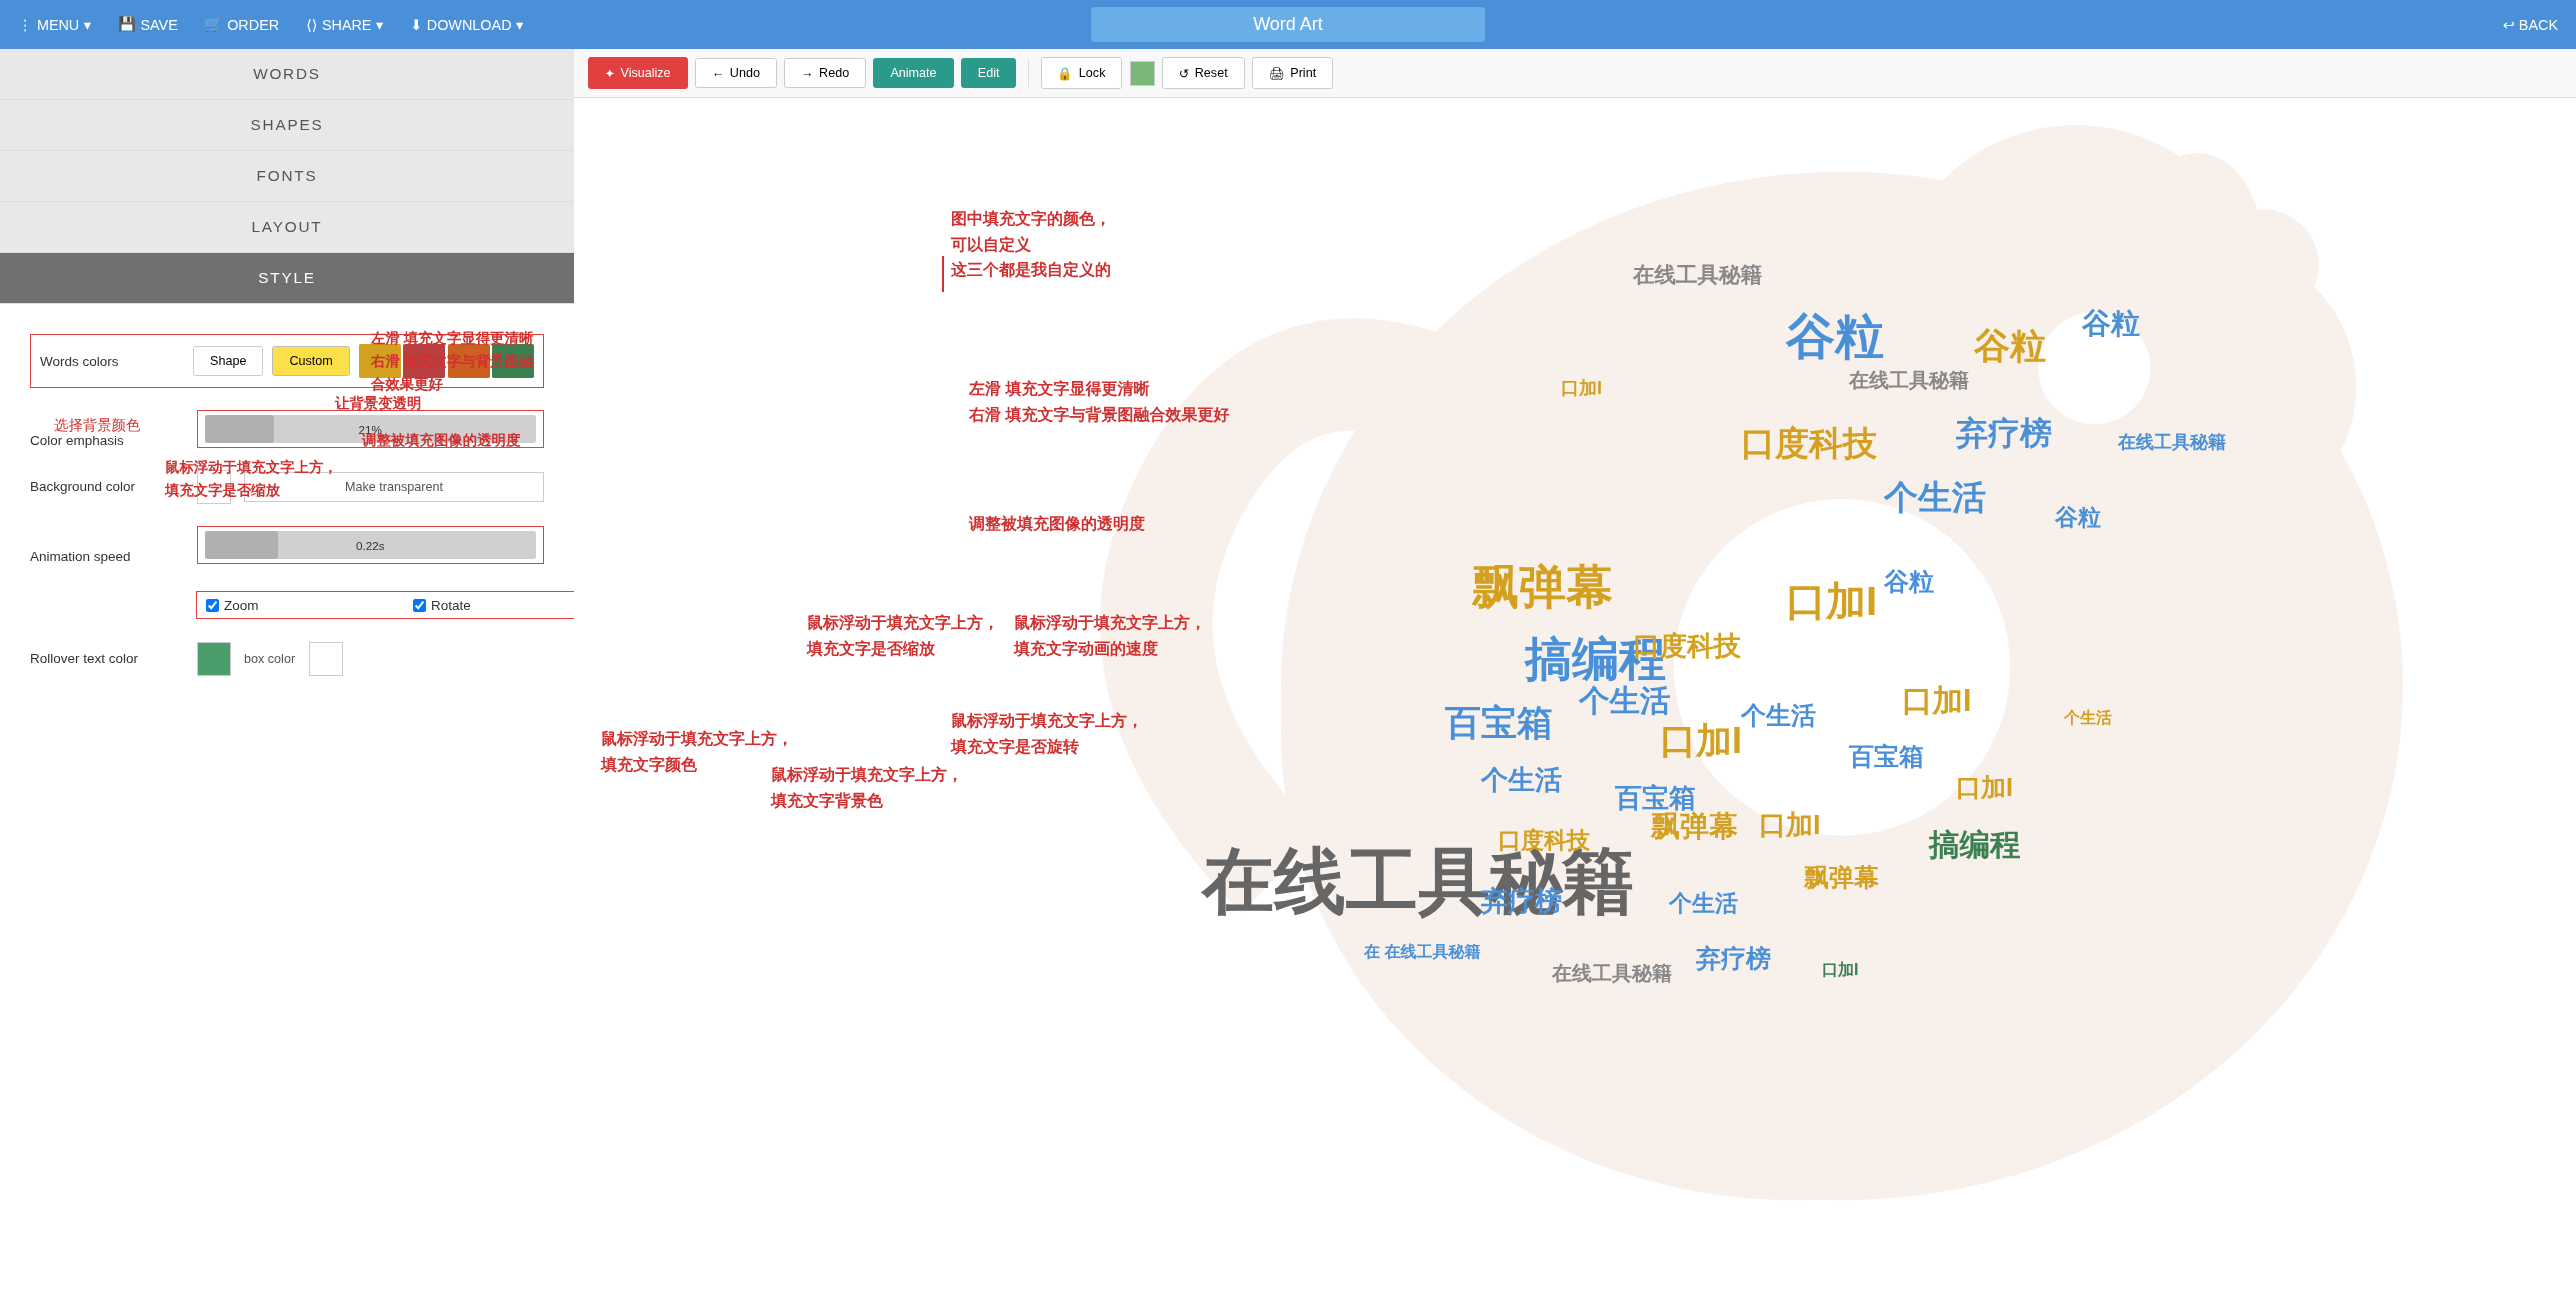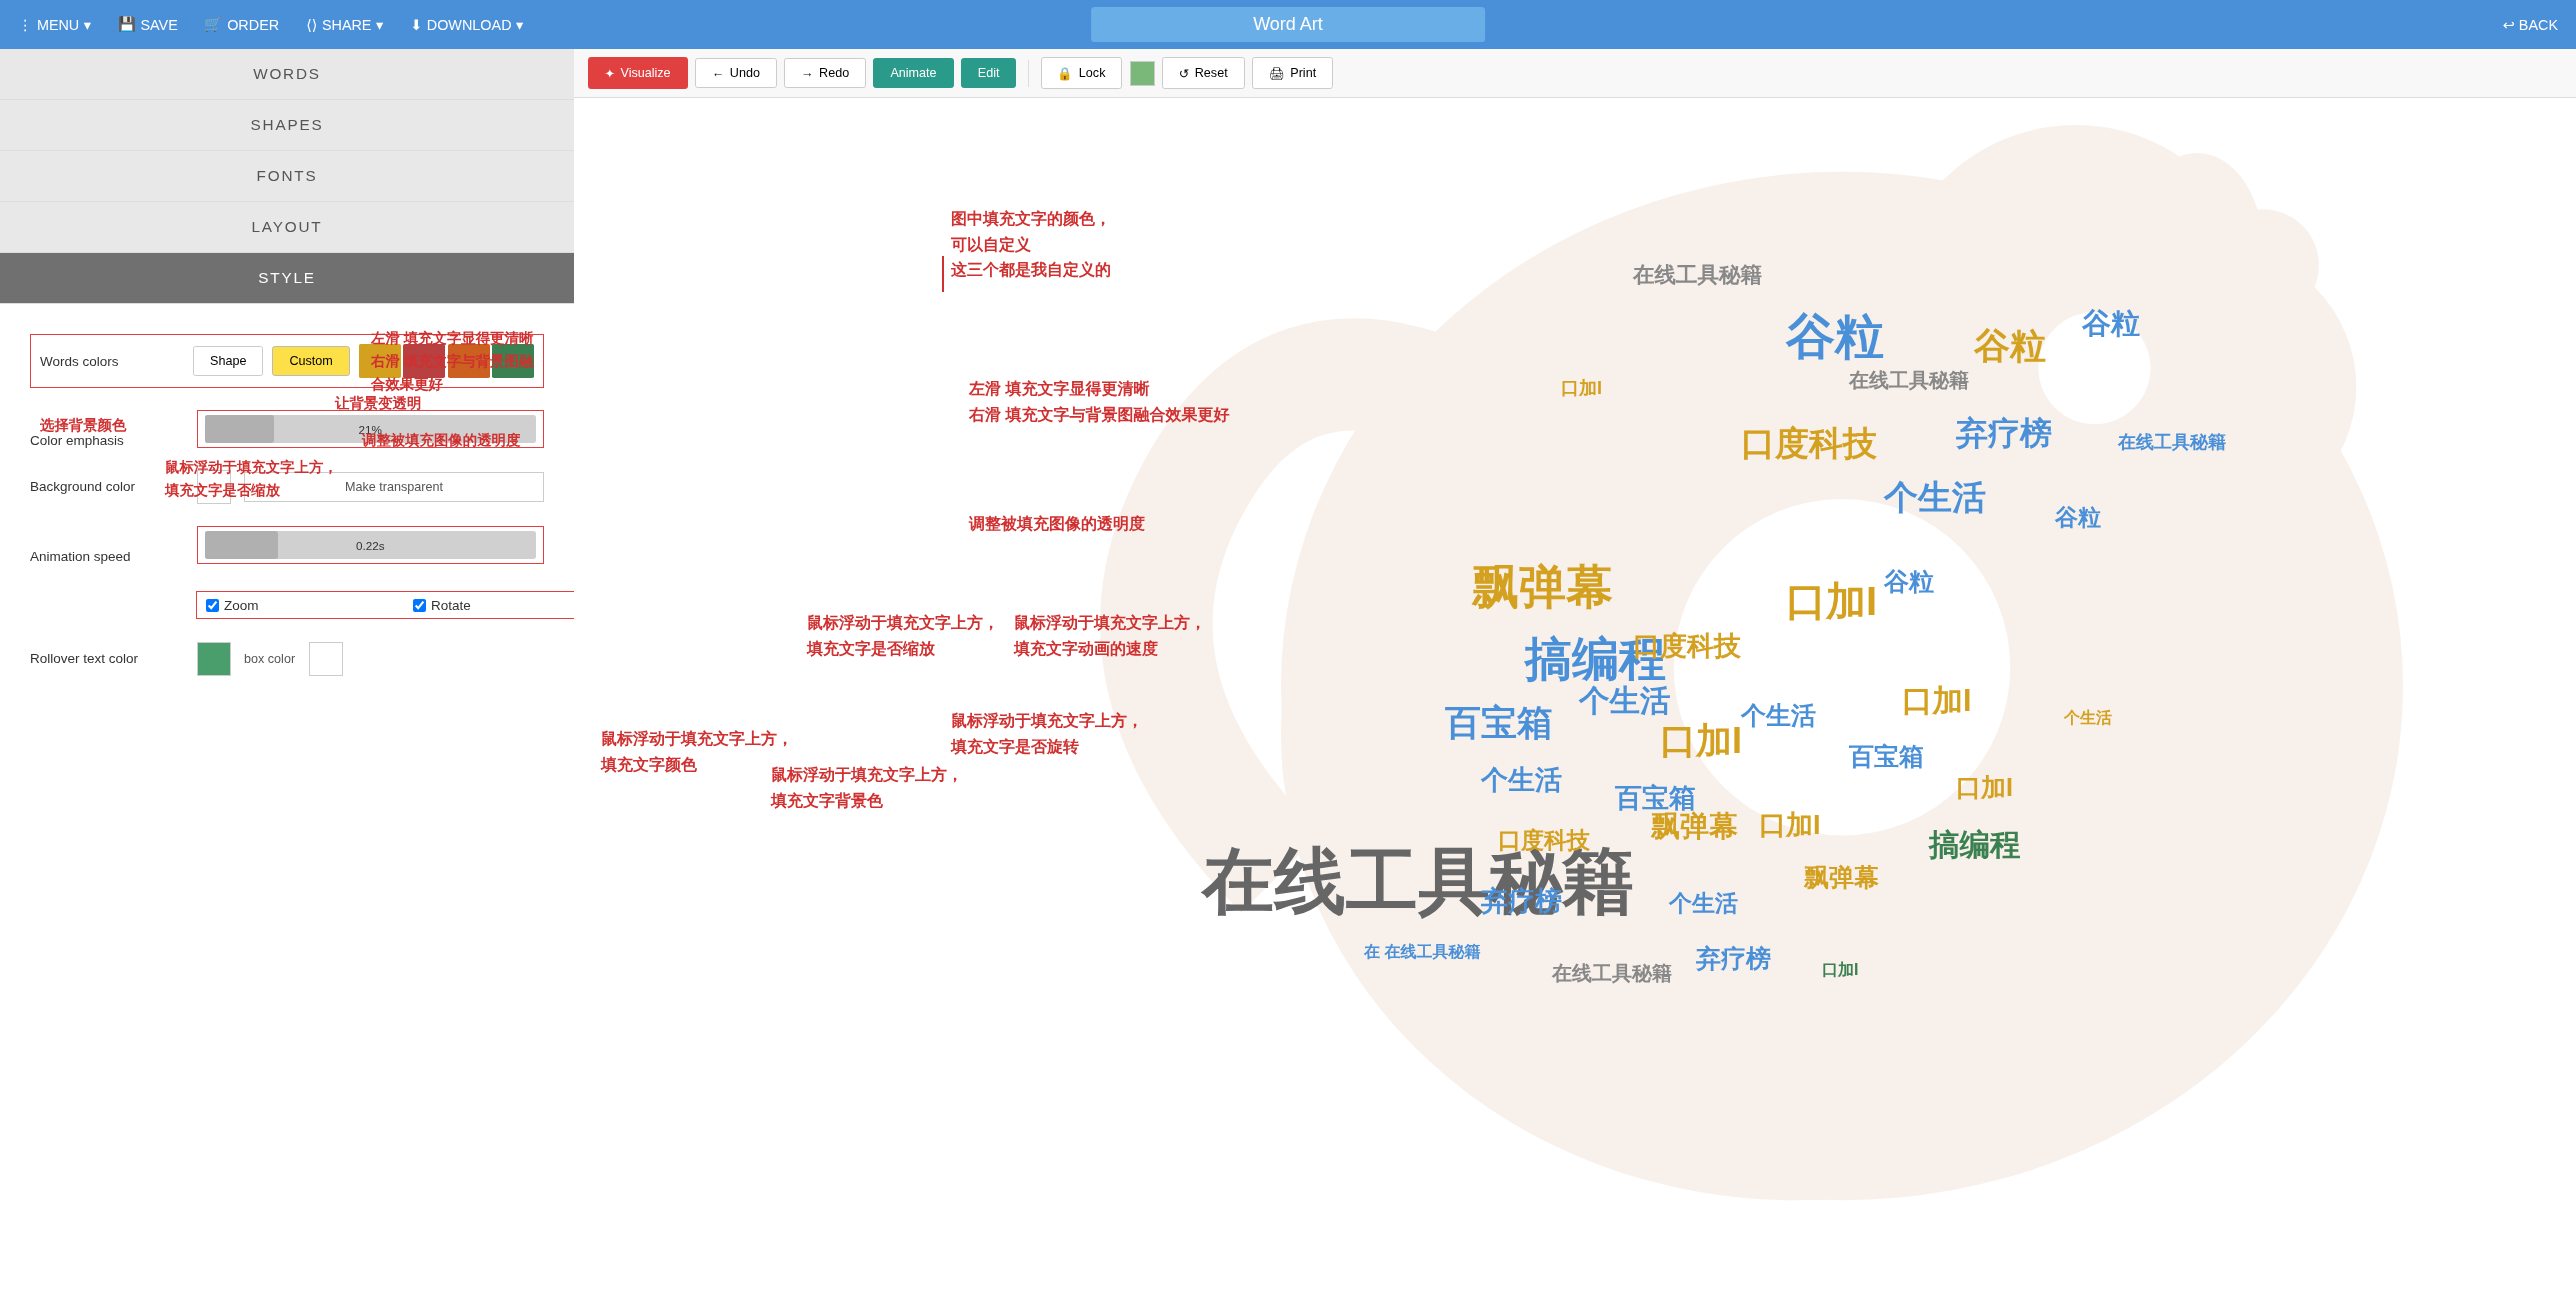--- a/index.html
+++ b/index.html
@@ -395,21 +395,21 @@
       </div>
 
       <div style="position:relative; margin-left: 314px; margin-top: -494px; color:#d03030; font-size:14.4px; font-weight:bold; line-height:1.6; pointer-events:none;">
         图中填充文字的颜色，<br>可以自定义<br>这三个都是我自定义的
       </div>
 
       <div style="position:relative; margin-left: 341px; margin-top: 54px; color:#d03030; font-size:14.4px; font-weight:bold; line-height:1.6; pointer-events:none;">
         左滑 填充文字显得更清晰<br>右滑 填充文字与背景图融合效果更好
       </div>
 
-      <div style="position:relative; margin-left: 10px; margin-top: 18px; color:#d03030; font-size:14.4px; font-weight:bold; line-height:1.6; pointer-events:none;">
+      <div style="position:relative; margin-left: 24px; margin-top: 18px; color:#d03030; font-size:14.4px; font-weight:normal; line-height:1.6; pointer-events:none;">
         选择背景颜色
       </div>
 
       <div style="position:relative; margin-left: 305px; margin-top: -45px; color:#d03030; font-size:14.4px; font-weight:bold; line-height:1.6; pointer-events:none;">
         让背景变透明
       </div>
 
       <div style="position:relative; margin-left: 332px; margin-top: 13.5px; color:#d03030; font-size:14.4px; font-weight:bold; line-height:1.6; pointer-events:none;">
         调整被填充图像的透明度
       </div>

